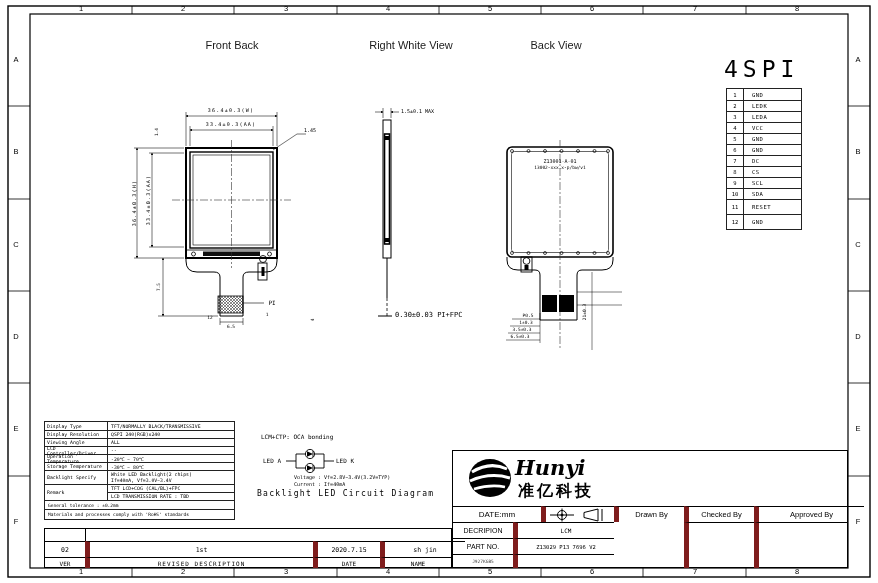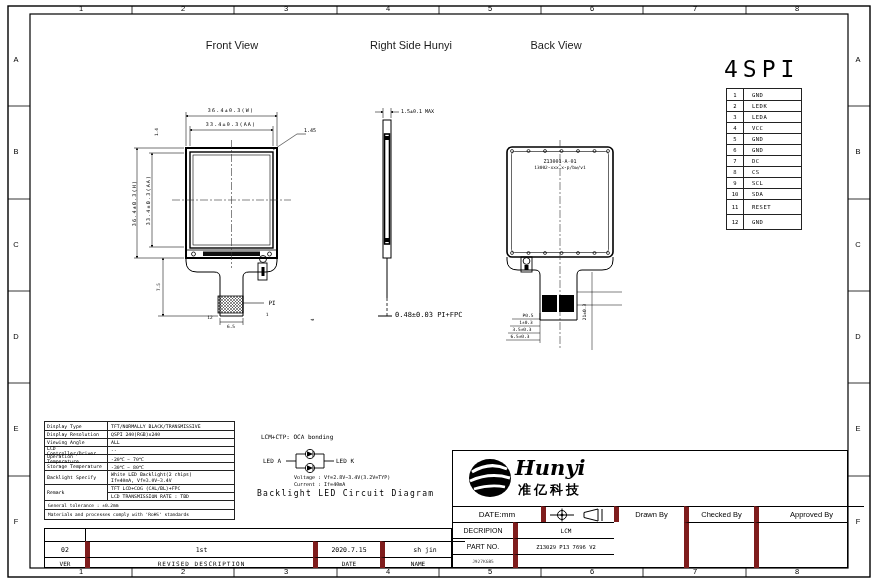--- a/index.html
+++ b/index.html
@@ -34,21 +34,21 @@
   .svcol{flex-direction:column;align-items:flex-start;justify-content:center;padding:0;}
   .svcol div{width:100%;box-sizing:border-box;padding-left:3px;display:flex;align-items:center;flex:1;}
   .svcol div + div{border-top:1px solid #222;}
   .fullrow{border-top:1px solid #222;display:flex;align-items:center;padding-left:3px;font-size:4.5px;box-sizing:border-box;}
   
   .tblock{position:absolute;left:452px;top:450px;width:396px;height:118px;border:1.2px solid #000;box-sizing:border-box;}
   .cell{position:absolute;box-sizing:border-box;border-top:1px solid #000;display:flex;align-items:center;justify-content:center;}
   .bl{border-left:5px solid #7f1d1d;}
   .logo-row{position:absolute;left:0;top:0;width:100%;height:55px;text-align:right;}
   .brand{position:absolute;left:62px;top:4px;font-family:"DejaVu Serif",serif;font-style:italic;font-weight:bold;font-size:21px;}
-  .brandcn{position:absolute;left:65px;top:30px;font-family:"Liberation Sans",sans-serif;font-size:13px;letter-spacing:3px;font-weight:bold;}
+  .brandcn{position:absolute;left:65px;top:30px;font-family:"Liberation Sans",sans-serif;font-size:16px;letter-spacing:3px;font-weight:bold;}
   
   .rev{position:absolute;left:44px;top:528px;width:408px;height:40px;border:1px solid #000;box-sizing:border-box;}
   .rcell{position:absolute;box-sizing:border-box;border-top:1px solid #000;display:flex;align-items:center;justify-content:center;font-size:6.5px;}
 </style>
 </head>
 <body>
 
 <div class="sheet">
 
   <svg class="lines" width="878" height="583" viewBox="0 0 878 583">
@@ -210,22 +210,22 @@
   <span class="t ctr f75" style="left:16px;top:337px">D</span>
   <span class="t ctr f75" style="left:16px;top:429px">E</span>
   <span class="t ctr f75" style="left:16px;top:522px">F</span>
   <span class="t ctr f75" style="left:858px;top:60px">A</span>
   <span class="t ctr f75" style="left:858px;top:152px">B</span>
   <span class="t ctr f75" style="left:858px;top:245px">C</span>
   <span class="t ctr f75" style="left:858px;top:337px">D</span>
   <span class="t ctr f75" style="left:858px;top:429px">E</span>
   <span class="t ctr f75" style="left:858px;top:522px">F</span>
 
-  <div class="t ctr vtitle" style="left:232px;top:45px">Front View</div>
-  <div class="t ctr vtitle" style="left:411px;top:45px">Right Side Hunyi</div>
+  <div class="t ctr vtitle" style="left:232px;top:45px">Front Back</div>
+  <div class="t ctr vtitle" style="left:411px;top:45px">Right White View</div>
   <div class="t ctr vtitle" style="left:556px;top:45px">Back View</div>
 
   <div class="pintitle">4SPI</div>
   <div class="pintable">
     <div class="pr">
         <div class="pn">1</div>
         <div class="pv">GND</div>
       </div>
     <div class="pr">
         <div class="pn">2</div>
@@ -280,21 +280,21 @@
   <div class="t vt f5" style="left:148px;top:200px">33.4±0.3(AA)</div>
   <div class="t vt f43" style="left:157px;top:132px">1.4</div>
   <div class="t vt f43" style="left:159px;top:287px">7.5</div>
   <div class="t ctr f43" style="left:210px;top:318px">12</div>
   <div class="t ctr f43" style="left:231px;top:327px">6.5</div>
   <div class="t ctr f43" style="left:267px;top:315px">1</div>
   <div class="t vt f43" style="left:313px;top:320px">4</div>
   <div class="t ctr f6" style="left:272px;top:303px">PI</div>
 
   <div class="t f45" style="left:401px;top:109px">1.5±0.1 MAX</div>
-  <div class="t f7" style="left:395px;top:312px">0.48±0.03 PI+FPC</div>
+  <div class="t f7" style="left:395px;top:312px">0.30±0.03 PI+FPC</div>
 
   <div class="t ctr f45" style="left:560px;top:161px">Z13001-A-01</div>
   <div class="t ctr f43" style="left:560px;top:168px">13002-xxx.x-p/bw/v1</div>
   <div class="t ctr f43" style="left:528px;top:316px">P0.5</div>
   <div class="t ctr f43" style="left:526px;top:323px">1±0.3</div>
   <div class="t ctr f43" style="left:522px;top:330px">3.5±0.3</div>
   <div class="t ctr f43" style="left:520px;top:337px">6.5±0.3</div>
   <div class="t vt f43" style="left:585px;top:312px">21±0.3</div>
 
   <div class="t f6" style="left:261px;top:434px">LCM+CTP: OCA bonding</div>

